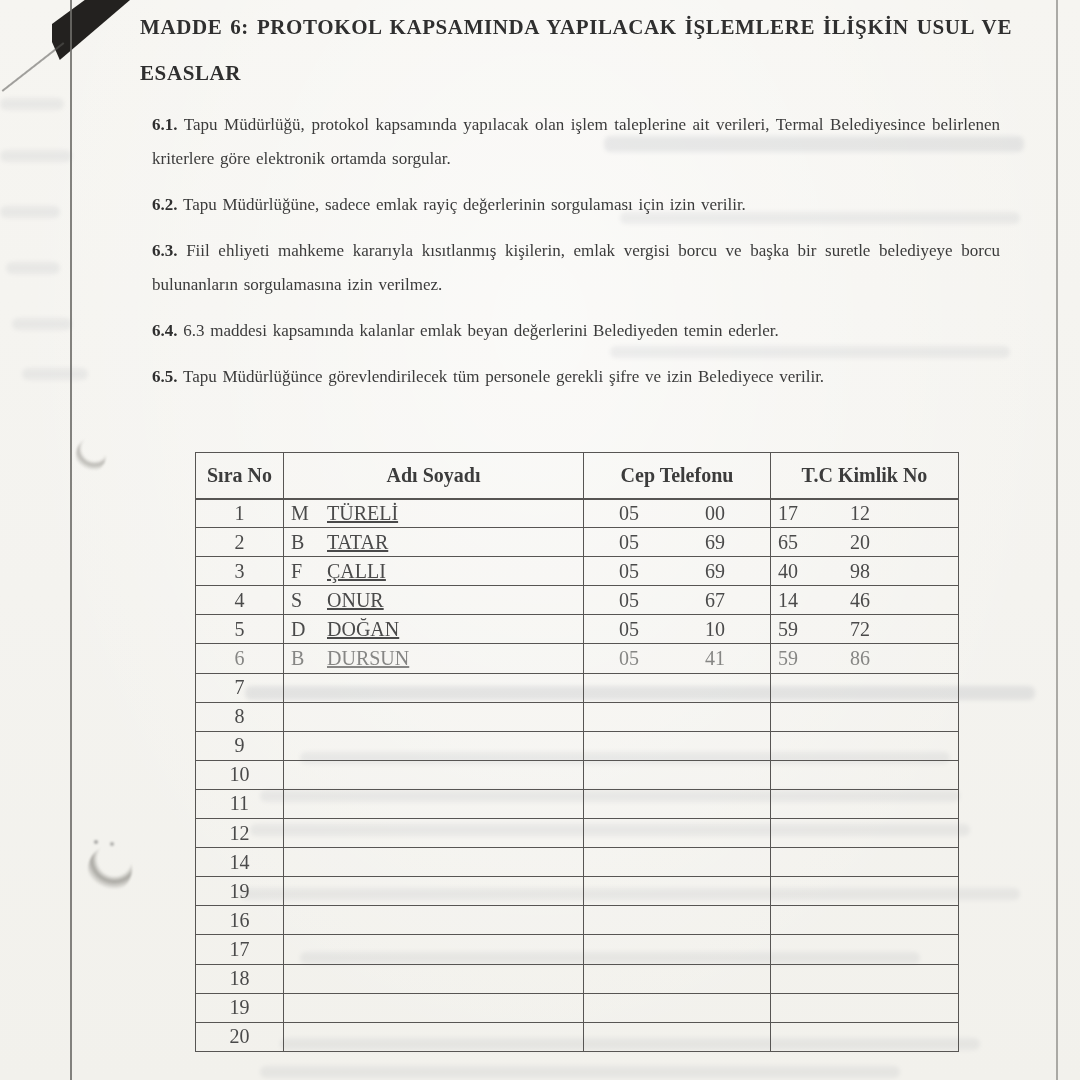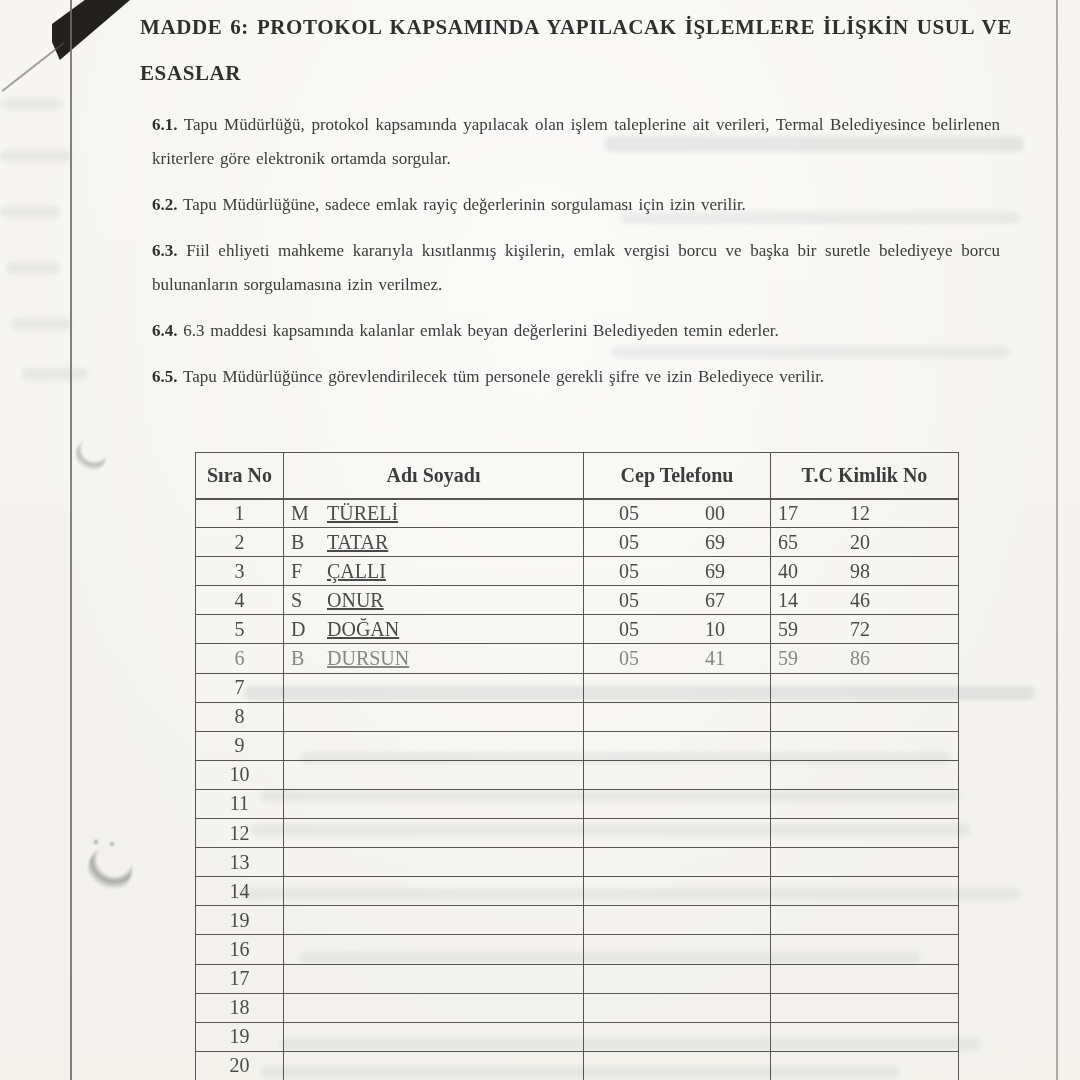--- a/index.html
+++ b/index.html
@@ -368,41 +368,20 @@
             </span>
       </td>
       <td class="c-id">
         <span class="wrap">
               <span class="id1"></span>
               <span class="id2"></span>
             </span>
       </td>
     </tr>
 
-    <tr>
-      <td class="c-no">13</td>
-      <td class="c-name">
-        <span class="wrap">
-              <span class="init"></span>
-              <span class="sur"></span>
-            </span>
-      </td>
-      <td class="c-phone">
-        <span class="wrap">
-              <span></span>
-              <span></span>
-            </span>
-      </td>
-      <td class="c-id">
-        <span class="wrap">
-              <span class="id1"></span>
-              <span class="id2"></span>
-            </span>
-      </td>
-    </tr>
 
     <tr>
       <td class="c-no">14</td>
       <td class="c-name">
         <span class="wrap">
               <span class="init"></span>
               <span class="sur"></span>
             </span>
       </td>
       <td class="c-phone">

